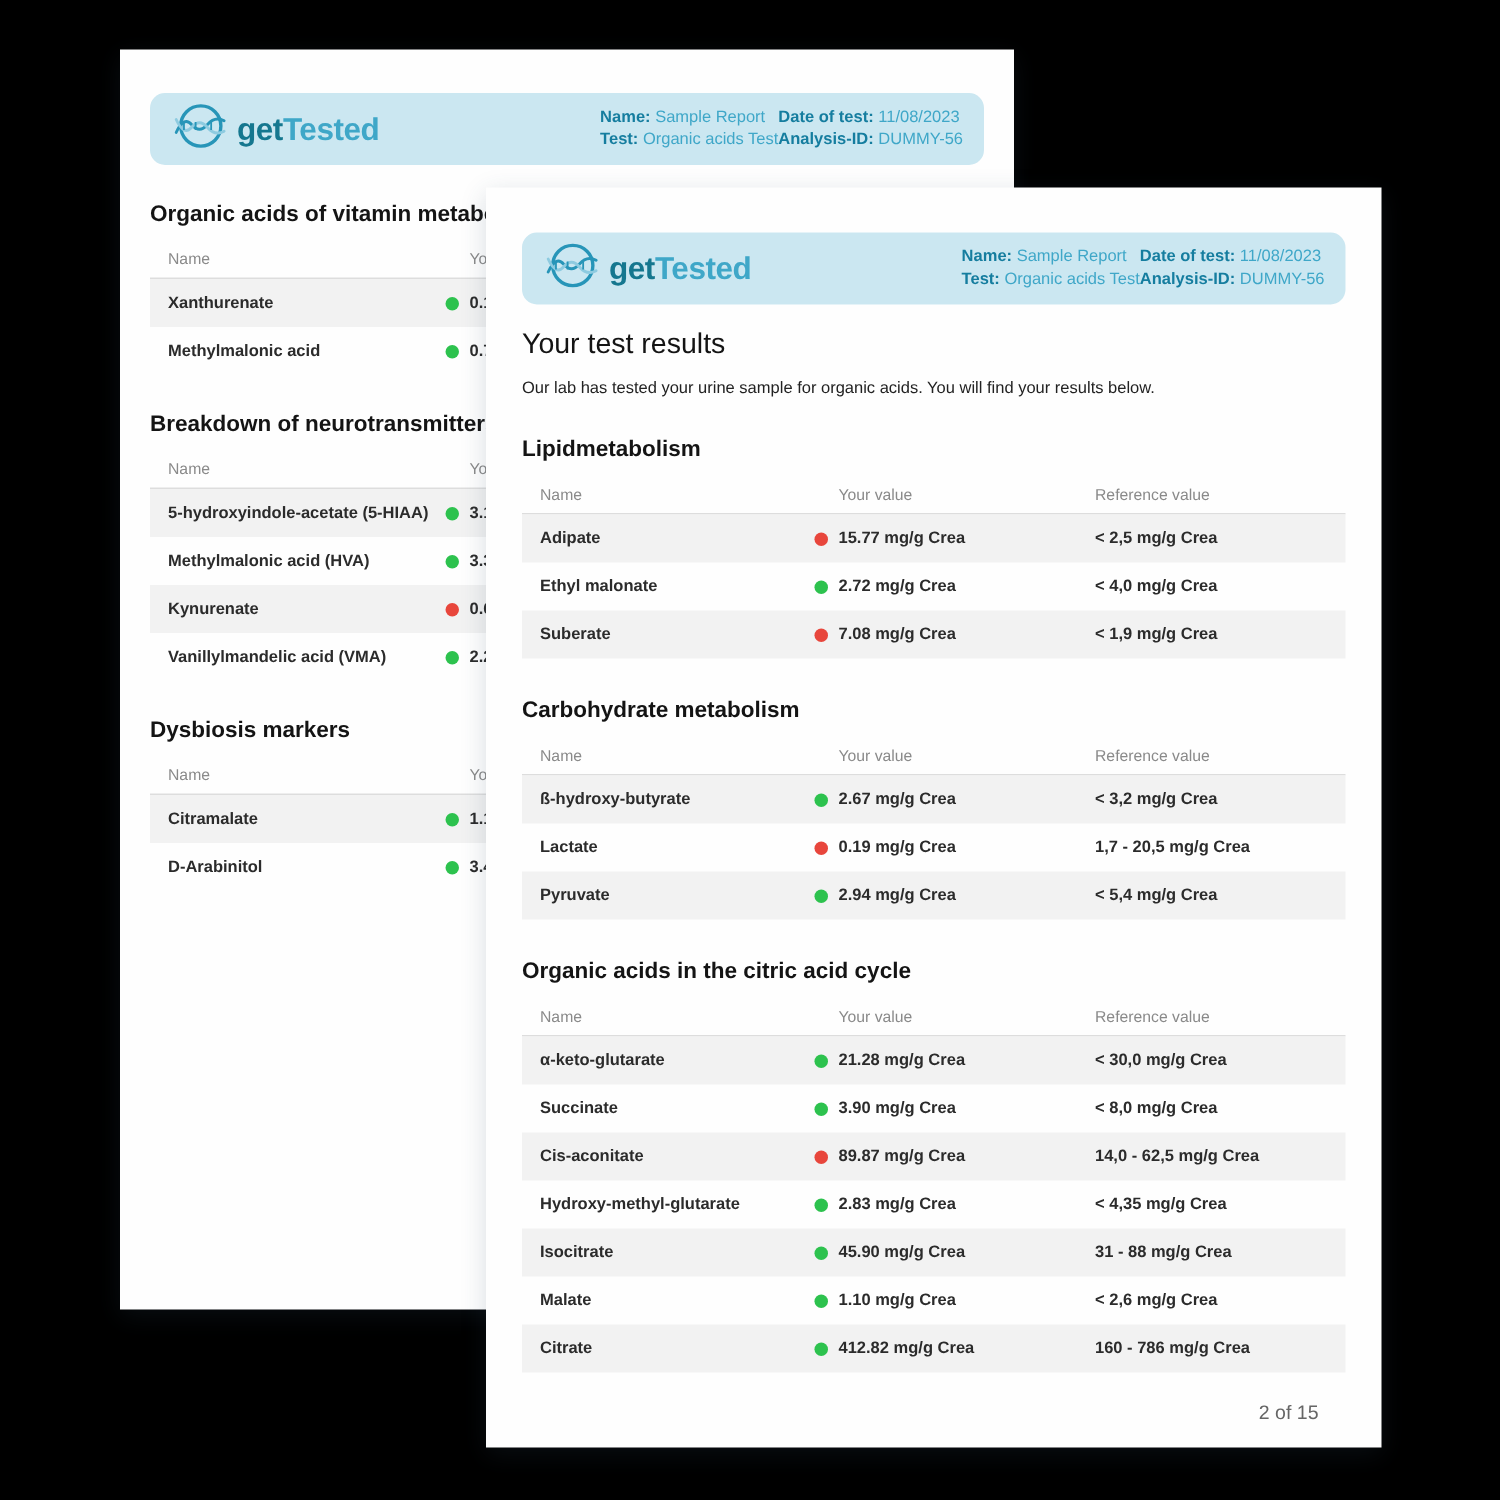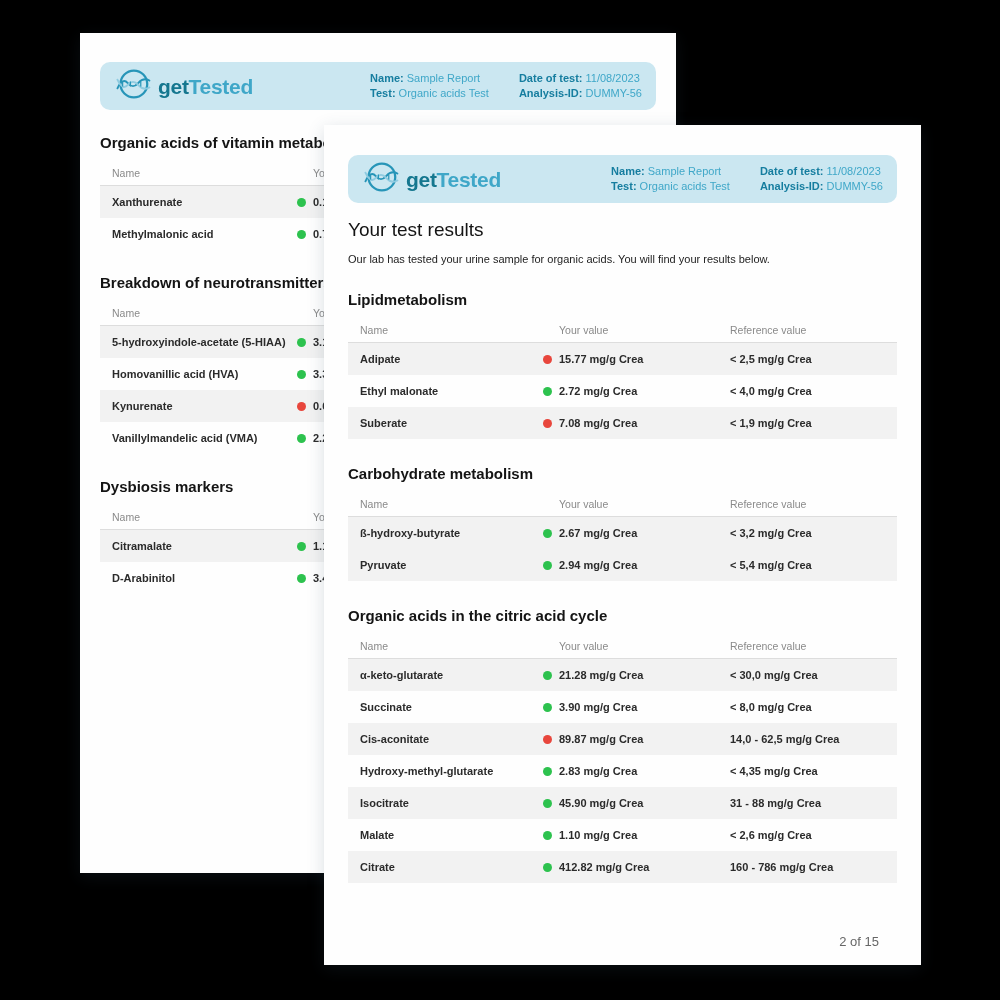--- a/index.html
+++ b/index.html
@@ -8,21 +8,21 @@
   .page{position:absolute;background:#fefefe;box-shadow:0 4px 16px rgba(50,80,100,.18);box-sizing:border-box;}
   .back-page{left:80px;top:33px;width:596px;height:840px;padding:0 20px;}
   .front-page{left:324px;top:125px;width:597px;height:840px;padding:0 24px;}
 
   .band{margin-top:30px;height:48px;background:#cbe7f1;border-radius:10px;display:flex;align-items:center;justify-content:space-between;padding:0 14px;box-sizing:border-box;}
   .back-page .band{margin-top:29px;}
   .logo{display:flex;align-items:center;gap:6px;}
   .logo-text{font-size:21px;font-weight:bold;letter-spacing:-0.3px;line-height:1;}
   .logo-get{color:#15778f;}
   .logo-tested{color:#3fa7c8;}
-  .meta{display:flex;gap:30px;font-size:11px;line-height:15px;color:#3fa7c8;}
+  .meta{display:flex;font-size:11px;line-height:15px;color:#3fa7c8;}
   .meta b{color:#157d9f;}
   .meta-col{white-space:nowrap;}
 
   .page-title{font-size:19px;font-weight:normal;color:#141414;margin:16px 0 0;}
   .intro{font-size:11px;color:#222;margin-top:12px;}
 
   .section-title{font-size:15px;font-weight:bold;color:#141414;margin:26px 0 0;}
   .back-page .section-title{margin-top:24px;}
   .tbl{margin-top:10px;}
   .tbl-head{display:grid;height:24px;align-items:center;color:#8a8a8a;font-size:10.5px;border-bottom:1px solid #ddd;padding:0 12px;}
@@ -97,21 +97,21 @@
         <span class="head-your">Your value</span>
       </div>
       <div class="row striped">
         <span>5-hydroxyindole-acetate (5-HIAA)</span>
         <span class="val-cell">
             <span class="dot" data-status="green"></span>
             <span>3.1</span>
           </span>
       </div>
       <div class="row">
-        <span>Homovanillic acid (HVA)</span>
+        <span>Methylmalonic acid (HVA)</span>
         <span class="val-cell">
             <span class="dot" data-status="green"></span>
             <span>3.3</span>
           </span>
       </div>
       <div class="row striped">
         <span>Kynurenate</span>
         <span class="val-cell">
             <span class="dot" data-status="red"></span>
             <span>0.6</span>
@@ -218,20 +218,28 @@
         <span>Reference value</span>
       </div>
       <div class="row striped">
         <span>ß-hydroxy-butyrate</span>
         <span class="val-cell">
             <span class="dot" data-status="green"></span>
             <span>2.67 mg/g Crea</span>
           </span>
         <span class="ref-cell">&lt; 3,2 mg/g Crea</span>
       </div>
+      <div class="row">
+        <span>Lactate</span>
+        <span class="val-cell">
+            <span class="dot" data-status="red"></span>
+            <span>0.19 mg/g Crea</span>
+          </span>
+        <span class="ref-cell">1,7 - 20,5 mg/g Crea</span>
+      </div>
       <div class="row striped">
         <span>Pyruvate</span>
         <span class="val-cell">
             <span class="dot" data-status="green"></span>
             <span>2.94 mg/g Crea</span>
           </span>
         <span class="ref-cell">&lt; 5,4 mg/g Crea</span>
       </div>
     </div>
 

